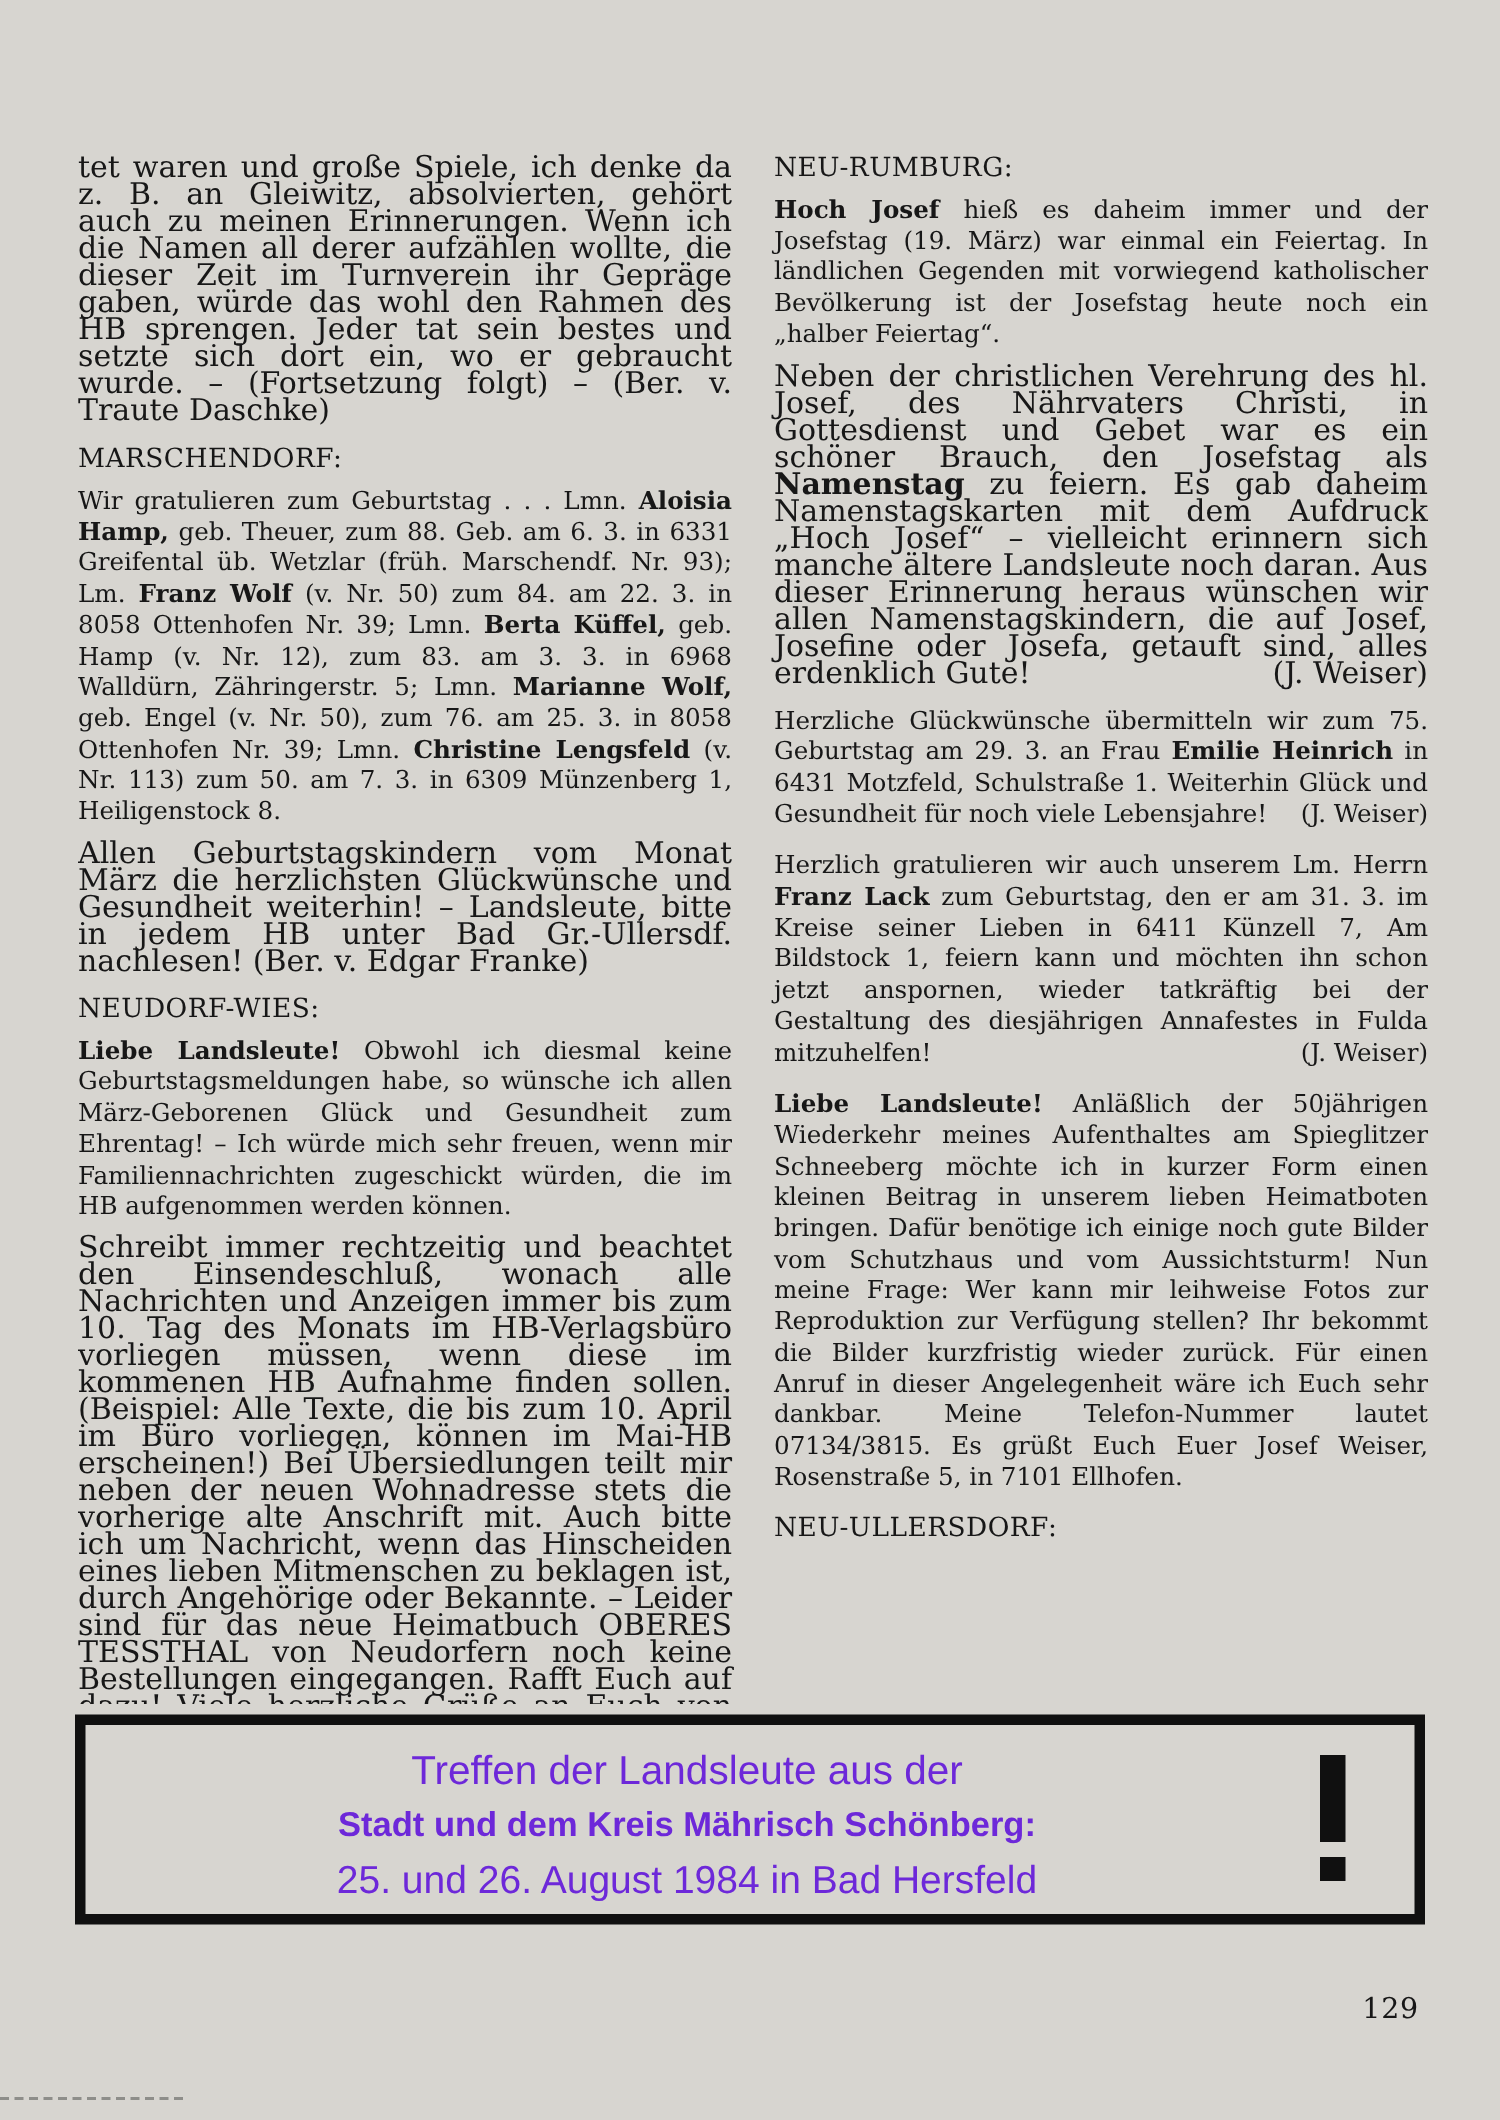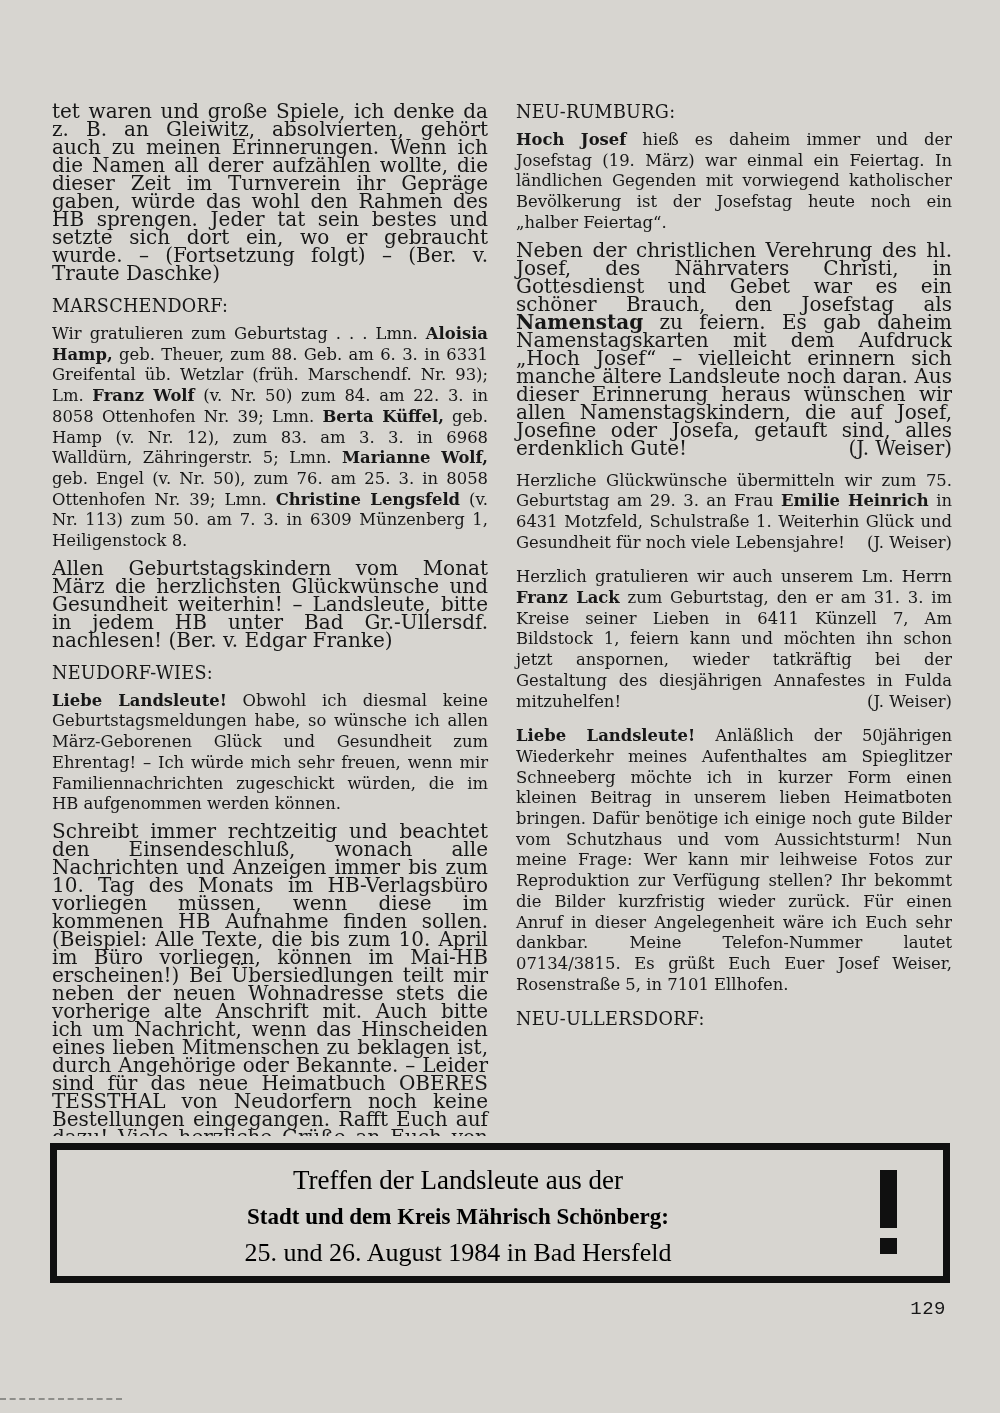--- a/index.html
+++ b/index.html
@@ -33,32 +33,32 @@
   .banner {
     position: absolute; left: 50px; top: 1143px;
     width: 900px; height: 140px;
     border: 7px solid #101010;
     background: #d7d5d0;
     box-sizing: border-box;
   }
   .banner-text {
     position: absolute; left: 55px; right: 139px; top: 13px;
     text-align: center;
-    font-family: Liberation Serif, serif;
-    color: #000000;
+    font-family: Liberation Sans, sans-serif;
+    color: #6d28d9;
   }
   .b1 { font-size: 27px; line-height: 35px; }
   .b2 { font-size: 23px; line-height: 37px; font-weight: bold; }
   .b3 { font-size: 26px; line-height: 36px; }
   .excl { position: absolute; right: 46px; top: 20px; width: 17px; }
   .excl-bar { width: 17px; height: 58px; background: #101010; }
   .excl-dot { width: 17px; height: 16px; background: #101010; margin-top: 10px; }
   .pagenum {
-    position: absolute; right: 54px; top: 1298px;
-    font-size: 19px; letter-spacing: .5px; font-family: Liberation Mono, monospace;
+    position: absolute; right: 54px; top: 1328px;
+    font-size: 19px; letter-spacing: .5px;
   }
   .artifact-dash {
     position: absolute; left: 0; top: 1398px; width: 122px;
     border-top: 2px dashed #8e8e8a;
   }
 </style>
 </head>
 <body style="background: rgb(215, 213, 208); color: rgb(23, 23, 23);">
 
 <div class="page">

